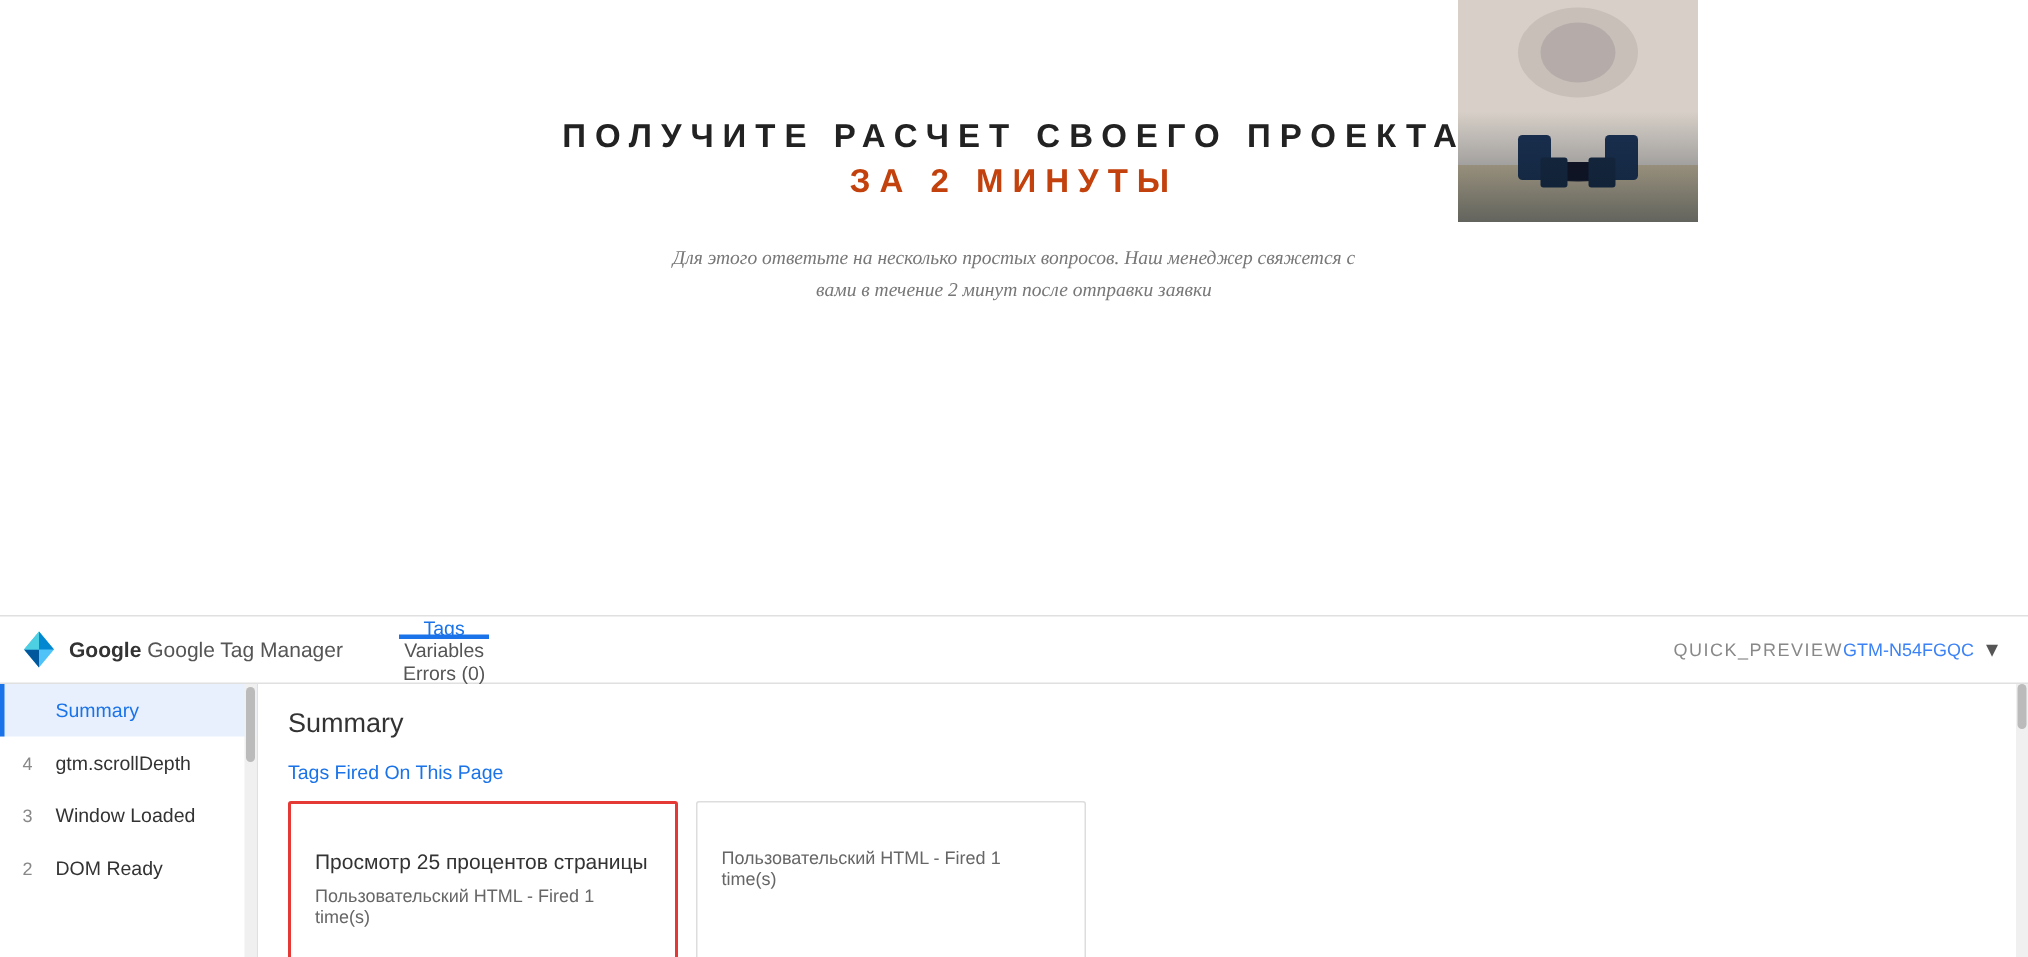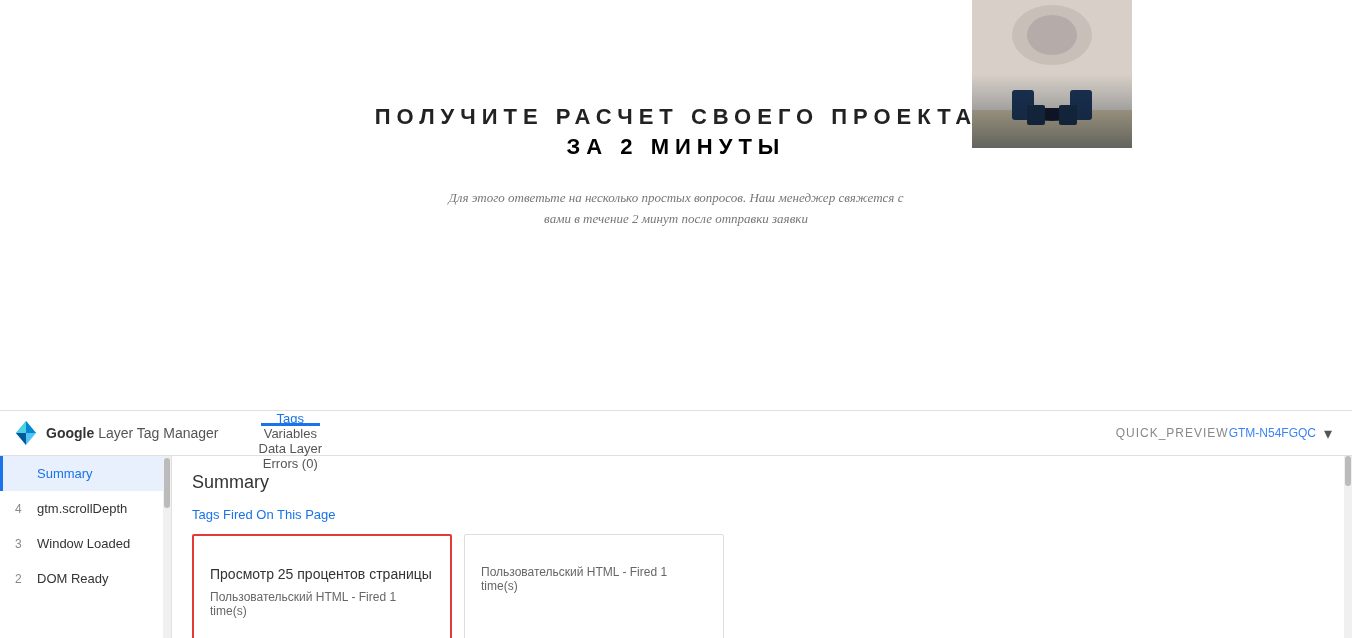--- a/index.html
+++ b/index.html
@@ -43,37 +43,37 @@
       content: '';
       position: absolute;
       bottom: 0;
       left: 0;
       right: 0;
       height: 50%;
       background: linear-gradient(180deg, transparent, #0a1a2a88);
     }
 
     .heading-section {
-      margin-top: 104px;
+      margin-top: 78px;
       text-align: center;
     }
 
     .heading-line1 {
       font-size: 22px;
       font-weight: 700;
       letter-spacing: 6px;
       color: #222;
       text-transform: uppercase;
     }
 
     .heading-line2 {
       font-size: 22px;
       font-weight: 700;
       letter-spacing: 6px;
-      color: #000000;
+      color: #c2410c;
       text-transform: uppercase;
       margin-top: 4px;
     }
 
     .subtitle {
       margin-top: 28px;
       font-style: italic;
       font-size: 13px;
       color: #777;
       text-align: center;
@@ -313,33 +313,30 @@
 <div class="gtm-toolbar">
   <div class="gtm-logo">
 
     <svg class="gtm-diamond" width="28" height="28" viewBox="0 0 28 28">
       <polygon points="14,2 24,14 14,26 4,14" fill="#4fc3f7"></polygon>
       <polygon points="14,2 24,14 14,14" fill="#0288d1"></polygon>
       <polygon points="4,14 14,14 14,26" fill="#01579b"></polygon>
       <polygon points="14,2 4,14 14,14" fill="#4dd0e1"></polygon>
     </svg>
     <span class="gtm-brand">
-      <strong>Google</strong> <span style="font-size:14px;color:#555">Layer Tag Manager</span>
+      <strong>Google</strong> <span style="font-size:14px;color:#555">Google Tag Manager</span>
     </span>
   </div>
 
   <div class="gtm-nav">
     <div class="gtm-nav-item active">
       <span>Tags</span>
     </div>
     <div class="gtm-nav-item">
       <span>Variables</span>
-    </div>
-    <div class="gtm-nav-item">
-      <span>Data Layer</span>
     </div>
     <div class="gtm-nav-item">
       <span>Errors (0)</span>
     </div>
   </div>
 
   <div class="gtm-right">
     <span class="gtm-quick-preview">QUICK_PREVIEW</span>
     <span class="gtm-id">GTM-N54FGQC</span>
     <div class="gtm-dropdown-btn">

